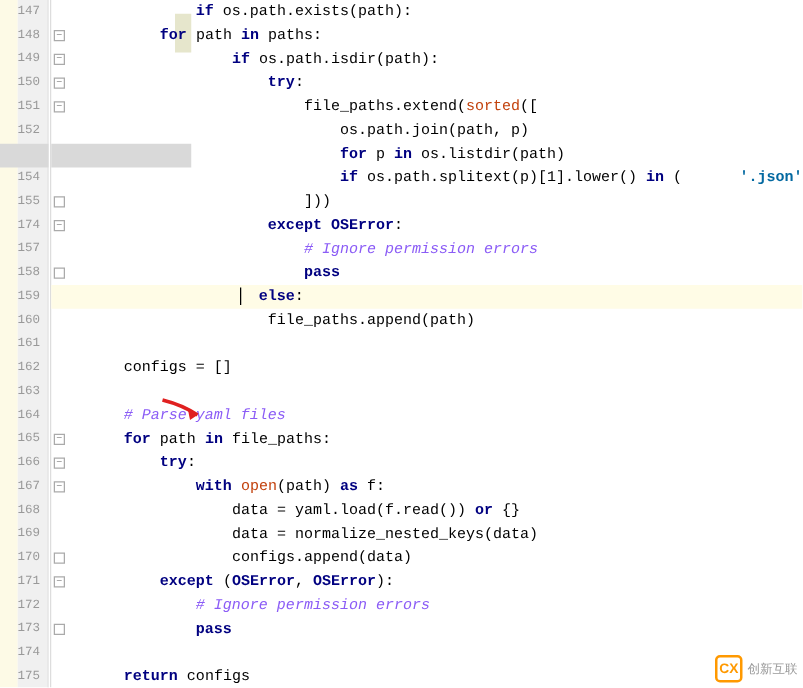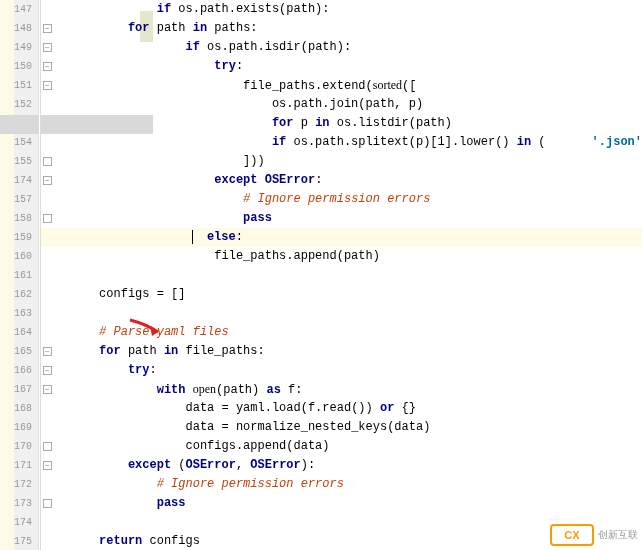--- a/index.html
+++ b/index.html
@@ -56,22 +56,22 @@
   }
   .code-area { flex: 1; position: relative; }
   .code-line {
     height: 19px;
     line-height: 19px;
     white-space: pre;
     position: relative;
   }
   .code-line.hl { background: #fffce6; }
   .kw { color: #000080; font-weight: bold; }
-  .fn { color: #000000; font-family: Liberation Serif, serif; }
-  .cm { color: #c2410c; font-style: italic; }
+  .fn { color: #c2410c; }
+  .cm { color: #8b5cf6; font-style: italic; }
   .st { color: #0369a1; font-weight: bold; margin-left: 46px; }
   .py { color: #000000; }
   .cursor {
     display: inline-block;
     width: 1px; height: 14px;
     background: #000;
     vertical-align: middle;
     margin-left: 6px;
   }
   .arrow {
@@ -83,21 +83,21 @@
     position: absolute;
     right: 4px; bottom: 4px;
     font-size: 10px;
     color: #999;
     font-family: Arial, sans-serif;
     display: flex;
     align-items: center;
     gap: 4px;
   }
   .watermark .logo {
-    width: 44px; height: 22px;
+    width: 22px; height: 22px;
     border: 2px solid #f90;
     border-radius: 4px;
     color: #f90;
     font-weight: bold;
     font-size: 11px;
     text-align: center;
     line-height: 18px;
   }
 </style>
 </head>

